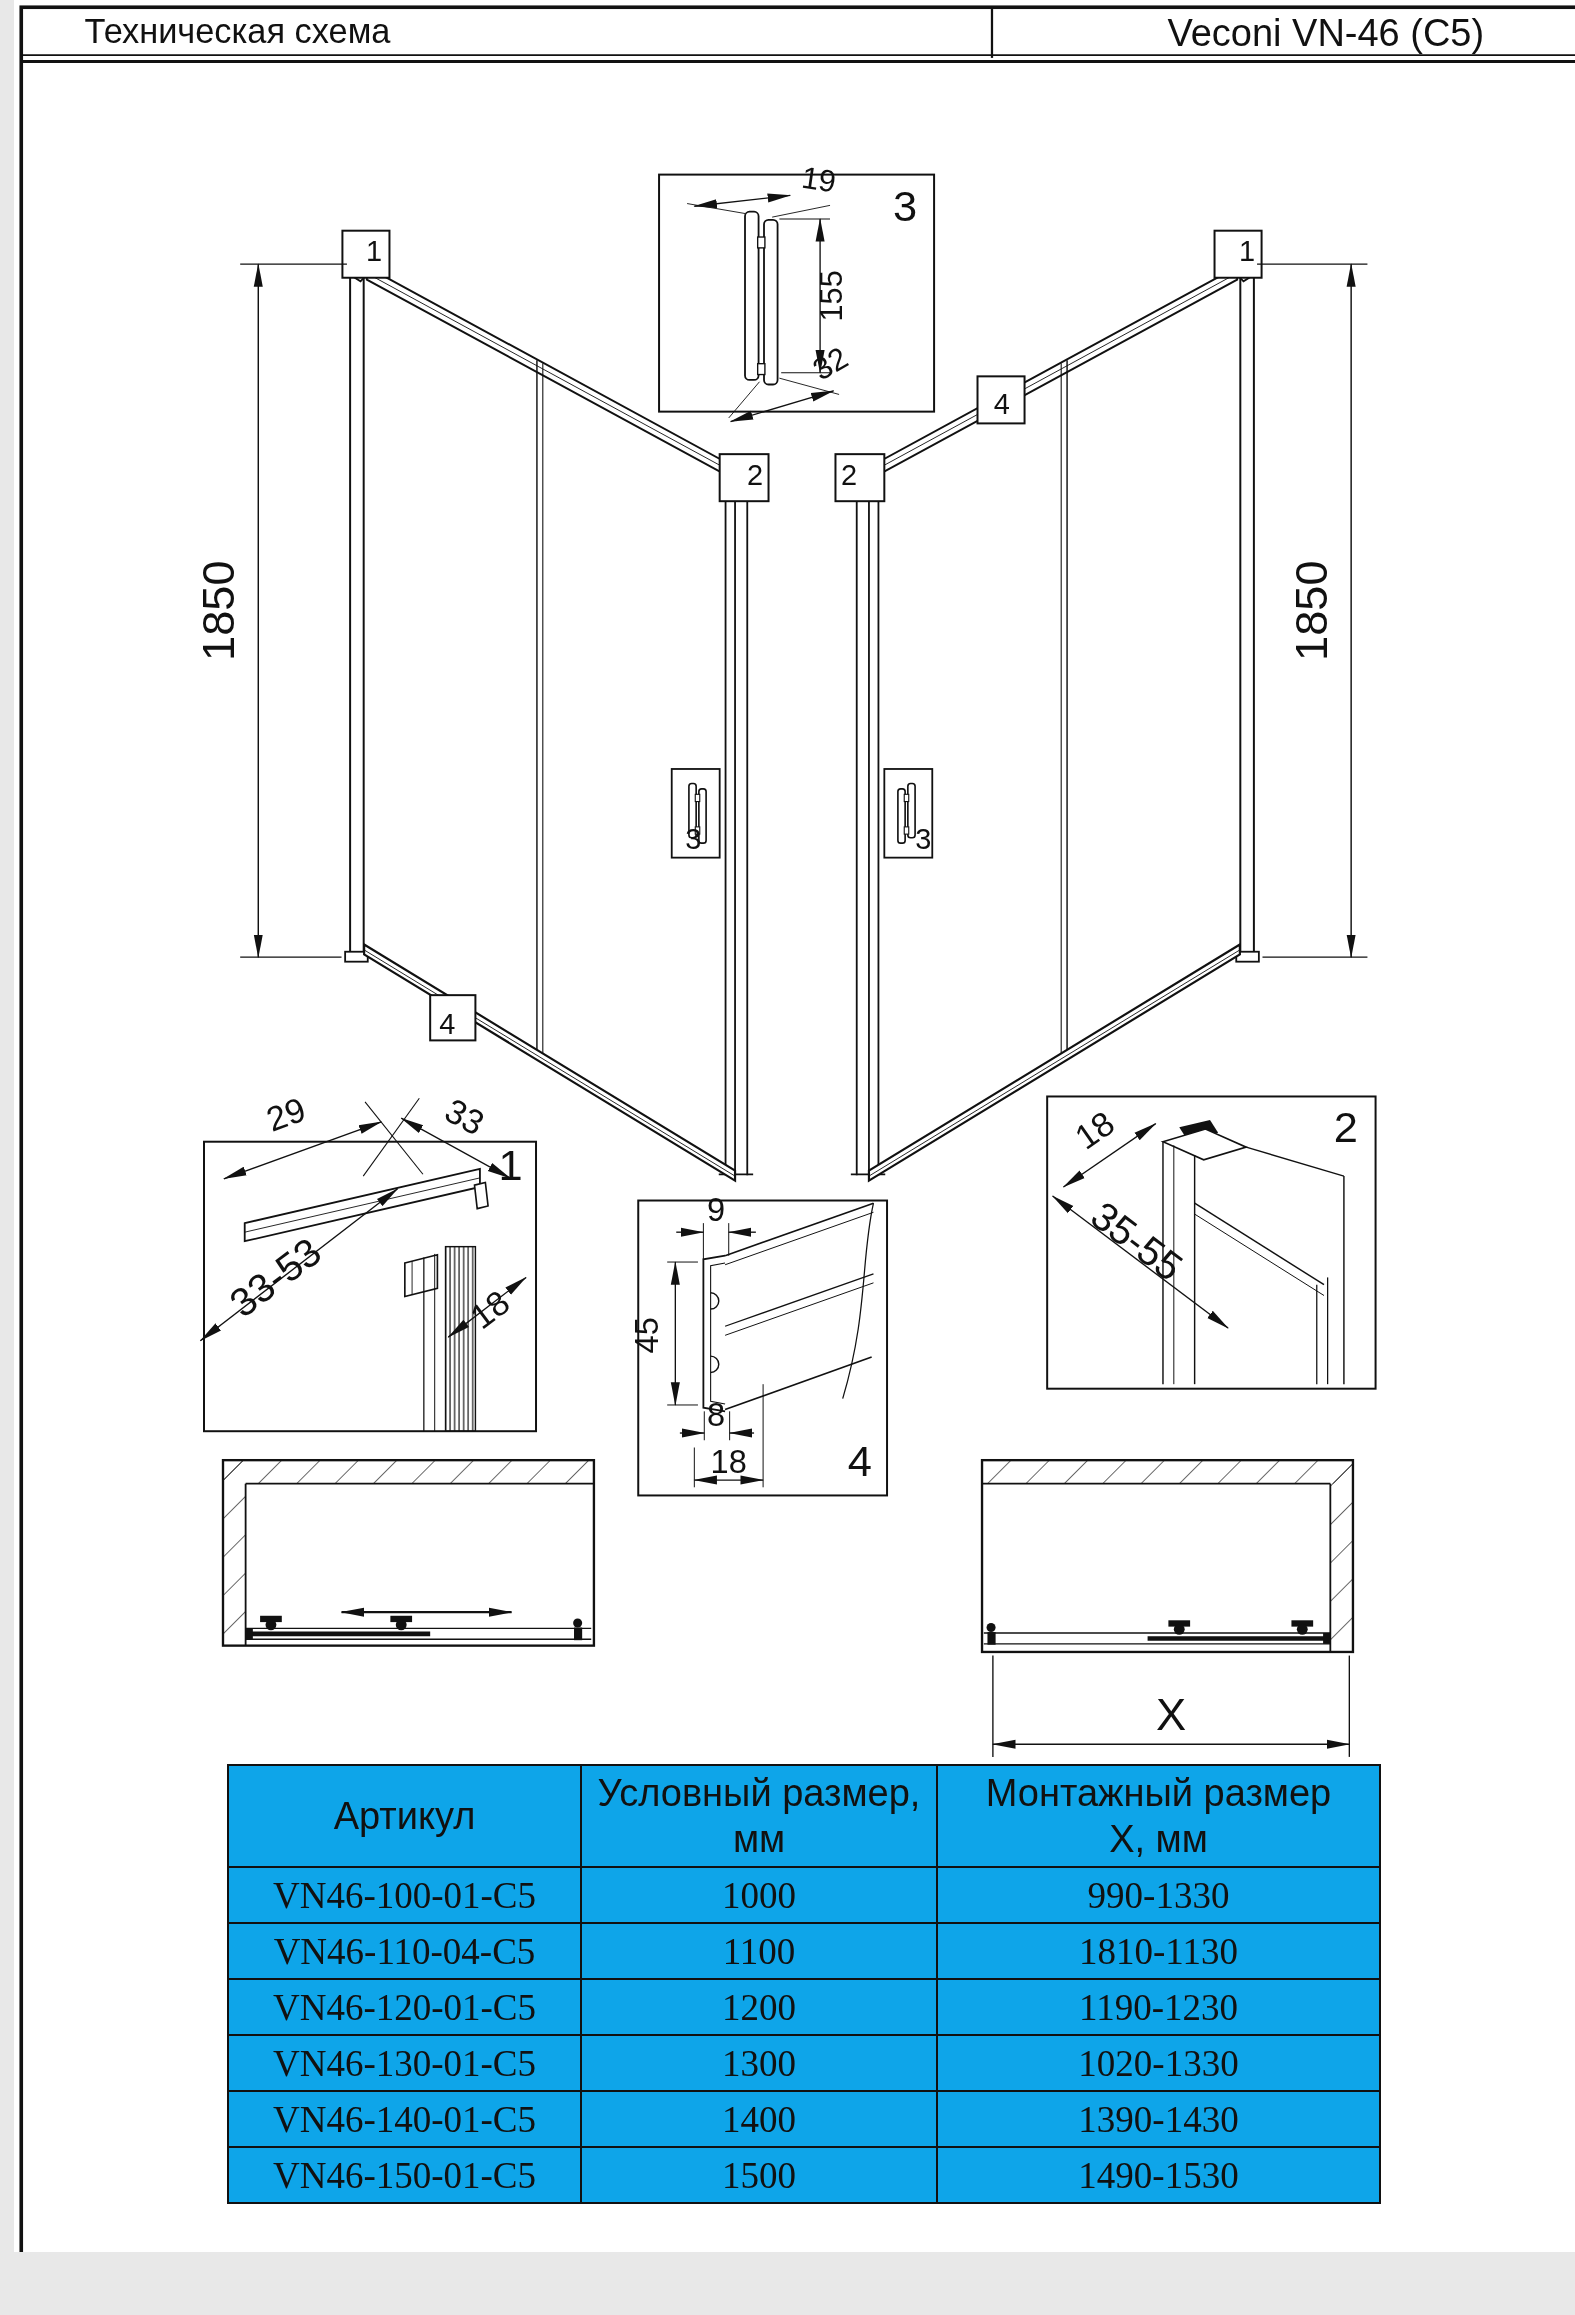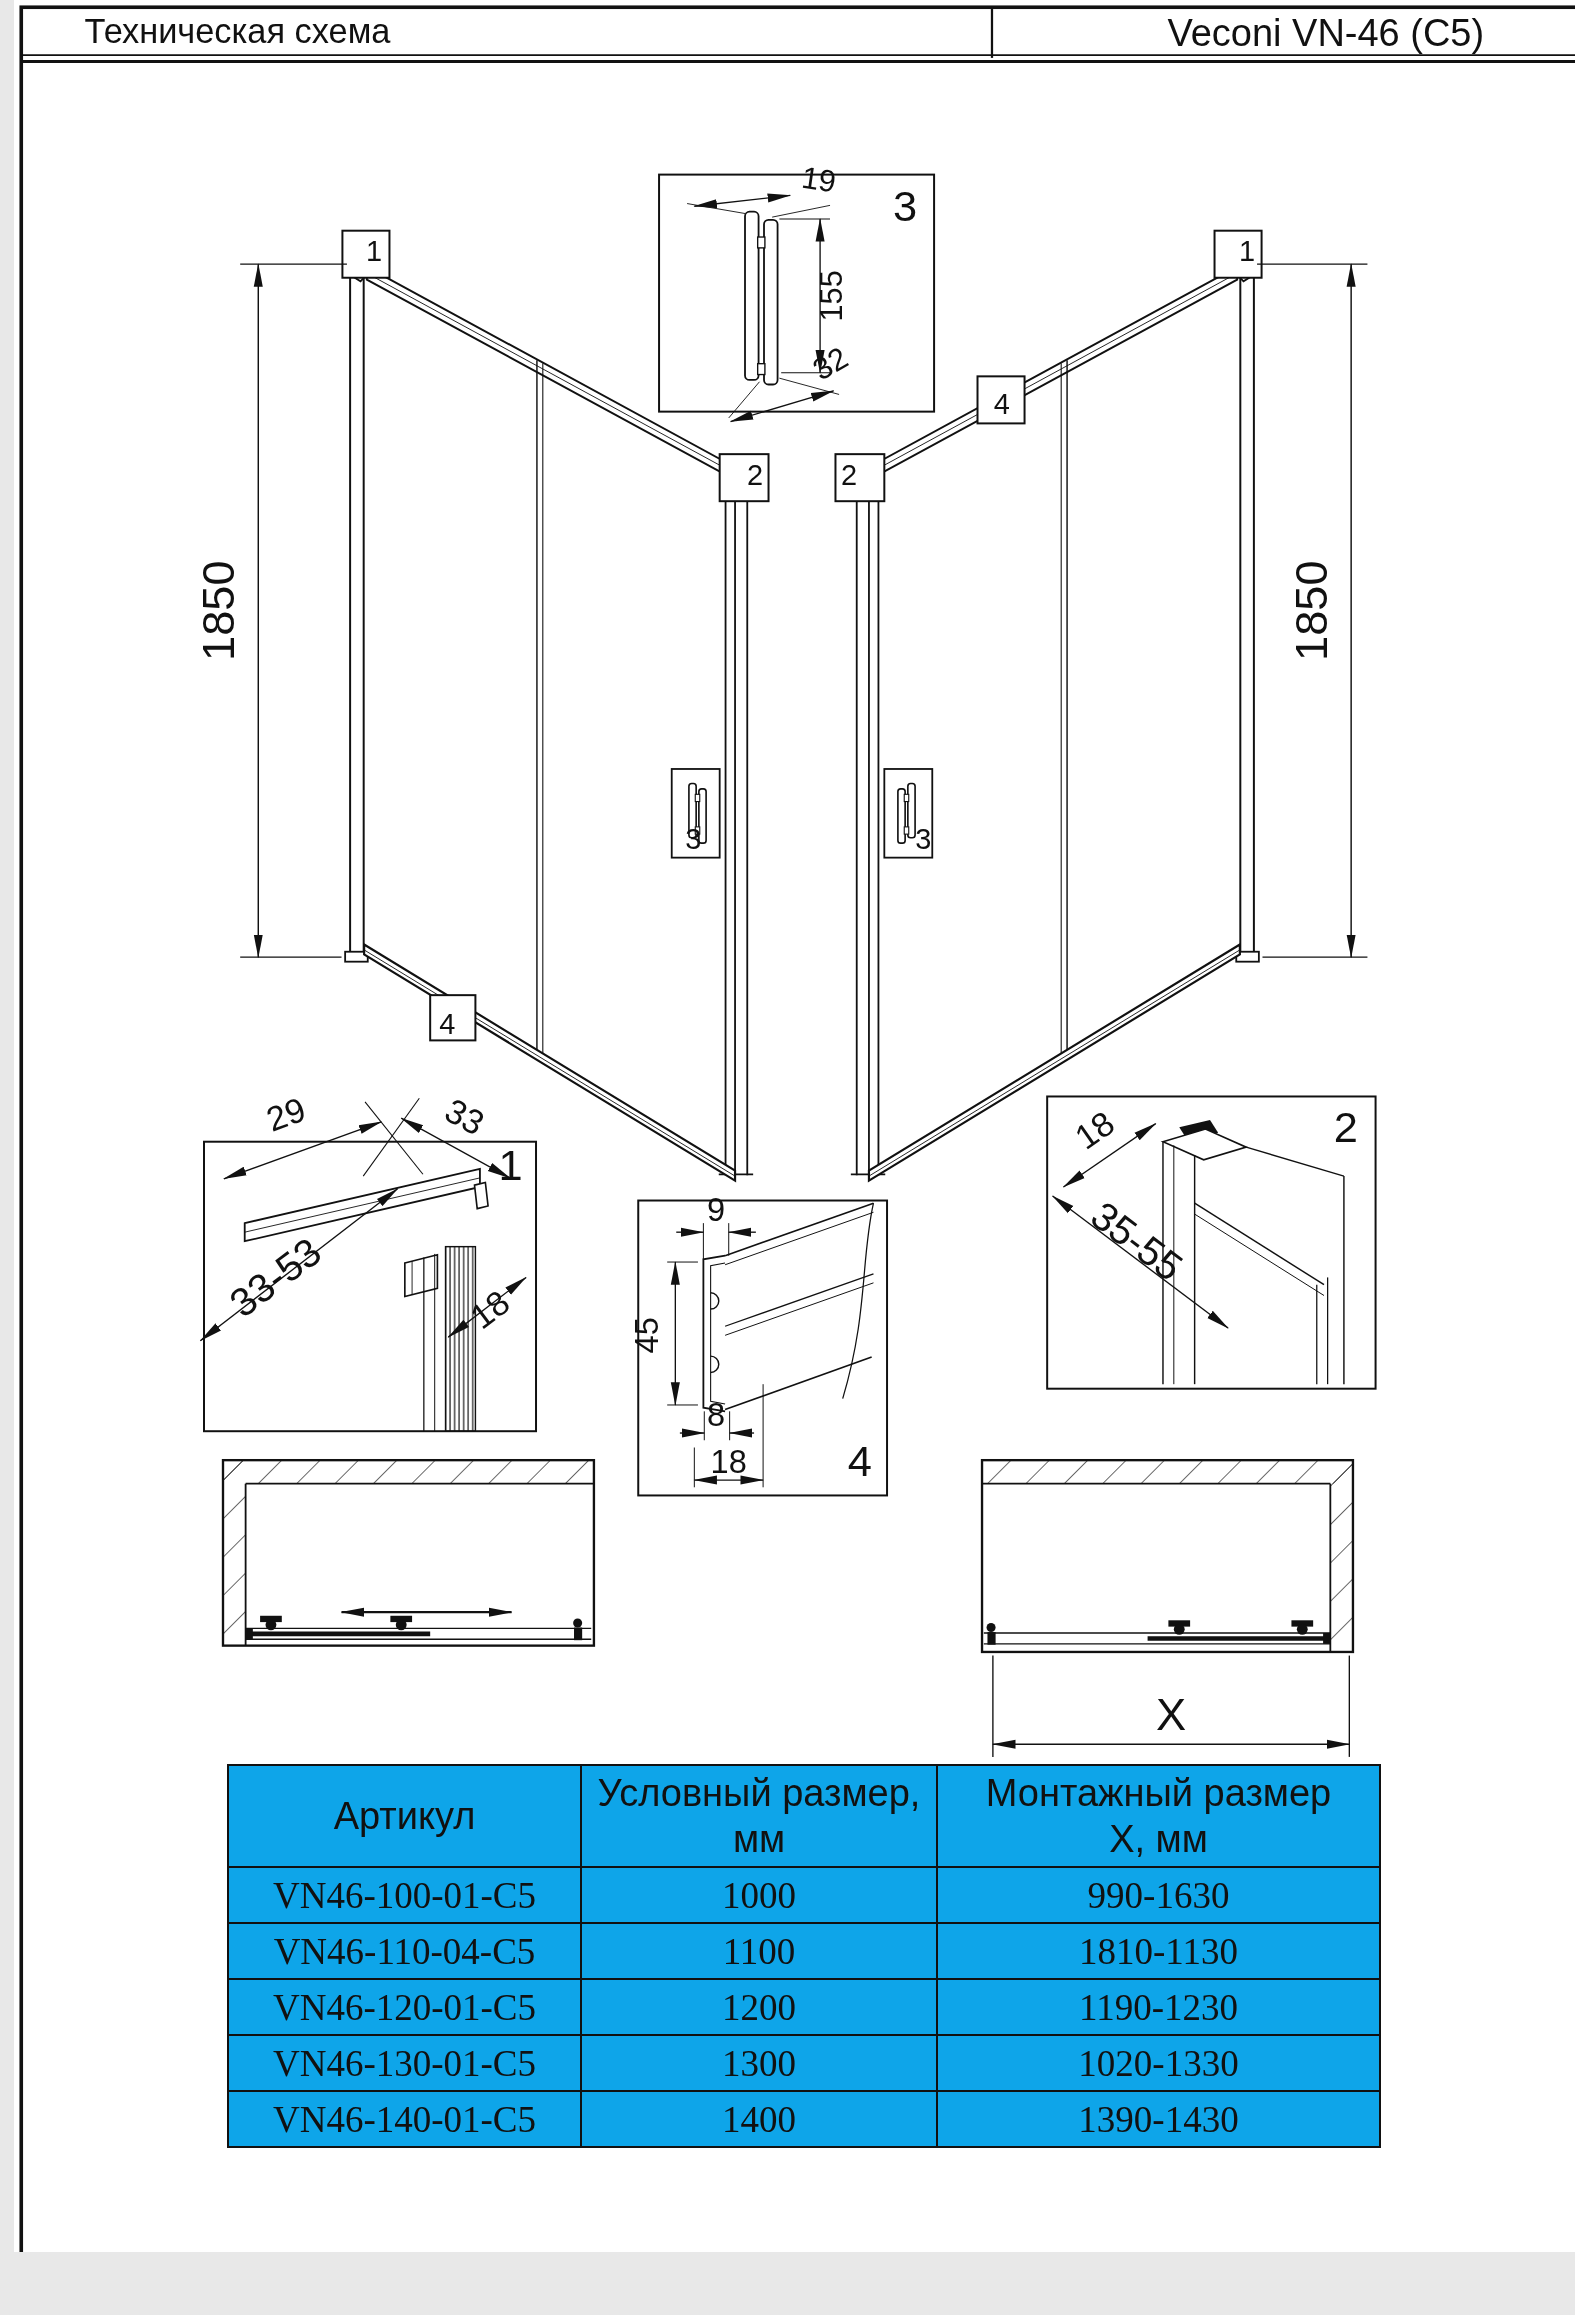--- a/index.html
+++ b/index.html
@@ -318,21 +318,21 @@
       <th>
         <div>Монтажный размер</div>
         <div>X, мм</div>
       </th>
     </tr>
   </thead>
   <tbody>
     <tr>
       <td>VN46-100-01-C5</td>
       <td>1000</td>
-      <td>990-1630</td>
+      <td>990-1330</td>
     </tr>
     <tr>
       <td>VN46-110-04-C5</td>
       <td>1100</td>
       <td>1810-1130</td>
     </tr>
     <tr>
       <td>VN46-120-01-C5</td>
       <td>1200</td>
       <td>1190-1230</td>
@@ -340,17 +340,22 @@
     <tr>
       <td>VN46-130-01-C5</td>
       <td>1300</td>
       <td>1020-1330</td>
     </tr>
     <tr>
       <td>VN46-140-01-C5</td>
       <td>1400</td>
       <td>1390-1430</td>
     </tr>
+    <tr>
+      <td>VN46-150-01-C5</td>
+      <td>1500</td>
+      <td>1490-1530</td>
+    </tr>
   </tbody>
 </table>
 
 </div>
 
 
 </body></html>

